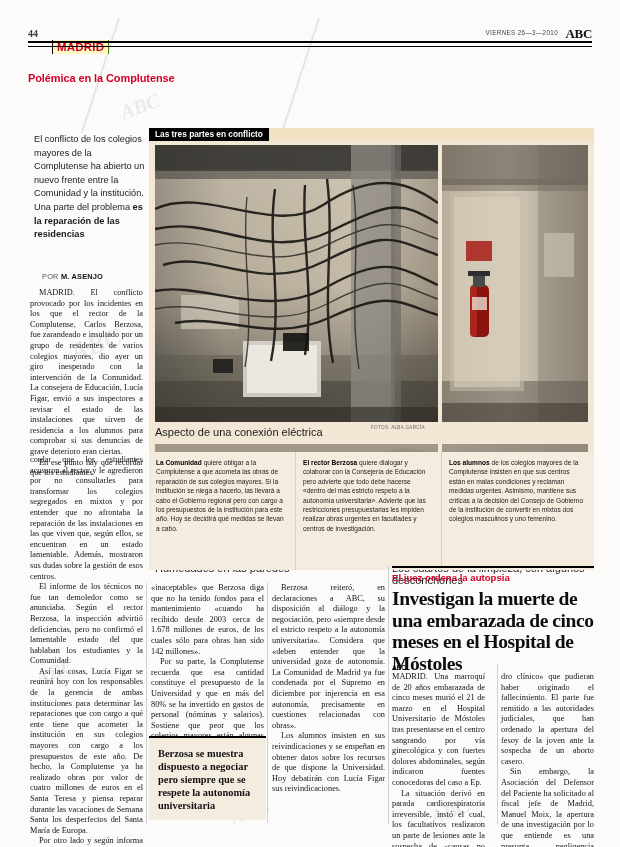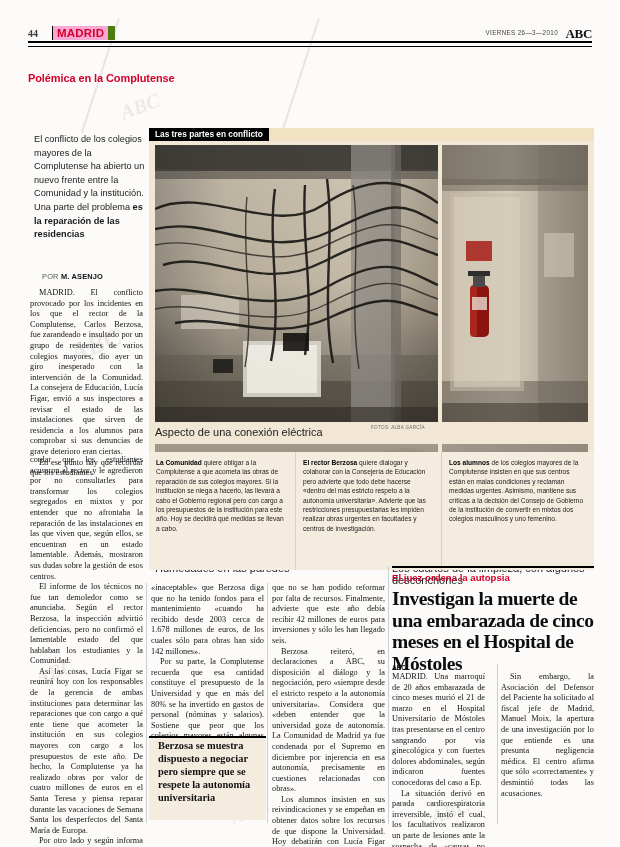--- a/index.html
+++ b/index.html
@@ -15,23 +15,23 @@
   .wm.big{font-size:34px;}
   .wm.mid{font-size:26px;}
   .wm.sm{font-size:20px;}
   .slash{position:absolute;background:rgba(120,120,120,.16);width:1.5px;
          transform-origin:top left;pointer-events:none;}
 
   
   .masthead{position:absolute;left:28px;top:26px;right:28px;height:20px;}
   .folio{position:absolute;left:0;top:2px;font-size:10px;font-weight:bold;color:#3b3b3b;
          font-family:"Liberation Serif",serif;}
-  .section-tag{position:absolute;left:24px;top:0px;background:#f9a8d4;color:#d4002a;
+  .section-tag{position:absolute;left:24px;top:14px;background:#fef9c3;color:#d4002a;
     font-size:11.5px;font-weight:bold;letter-spacing:.2px;padding:1px 4px;
-    border-left:1px solid #000;border-right:7px solid #4d7c0f;font-family:"Liberation Sans",sans-serif;}
+    border-left:1px solid #000;border-right:1px solid #4d7c0f;font-family:"Liberation Sans",sans-serif;}
   .rule-top{position:absolute;left:0;right:0;top:15px;height:2.2px;background:#000;}
   .rule-thin{position:absolute;left:0;right:0;top:19.5px;height:.7px;background:#000;}
   .dateline{position:absolute;right:34px;top:3px;font-size:6.3px;letter-spacing:.35px;
     color:#444;font-family:"Liberation Sans",sans-serif;}
   .abc-logo{position:absolute;right:0;top:0px;font-family:"Liberation Serif",serif;
     font-weight:bold;font-size:13px;letter-spacing:-.3px;color:#111;}
 
   
   .kicker{position:absolute;left:28px;top:72px;color:#d4002a;font-size:11px;
     font-weight:bold;font-family:"Liberation Sans",sans-serif;letter-spacing:-.1px;}
@@ -82,21 +82,21 @@
   .bx2{left:146px;width:146px;border-left:1px solid #ddcfb8;}
   .bx3{left:292px;width:153px;border-left:1px solid #ddcfb8;}
 
   
   .lc1{left:30px;top:455px;width:113px;}
   .lc2{left:151px;top:583px;width:113px;}
   .lc3{left:272px;top:583px;width:113px;}
 
   
   .pull{position:absolute;left:149px;top:736px;width:117px;height:84px;
-    background:#f5ece0;border-top:2.2px solid #000;box-sizing:border-box;padding:1px 8px 0 9px;}
+    background:#f5ece0;border-top:2.2px solid #000;box-sizing:border-box;padding:9px 8px 0 9px;}
   .pull-txt{font-family:"Liberation Serif",serif;font-size:10.4px;line-height:13px;
     font-weight:bold;color:#111;}
 
   
   .art2-rule{position:absolute;left:392px;top:566px;width:202px;height:1.8px;background:#000;}
   .art2-kicker{position:absolute;left:392px;top:572px;color:#d4002a;font-size:9.6px;
     font-weight:bold;font-family:"Liberation Sans",sans-serif;}
   .art2-head{position:absolute;left:392px;top:588px;width:204px;
     font-family:"Liberation Serif",serif;font-size:19.5px;line-height:21.5px;
     font-weight:bold;letter-spacing:-.45px;color:#0d0d0d;}
@@ -303,38 +303,38 @@
     <p>Así las cosas, Lucía Figar se reunirá hoy con los responsables de la gerencia de ambas instituciones para determinar las reparaciones que con cargo a qué ente tiene que acometer la institución en sus colegios mayores con cargo a los presupuestos de este año. De hecho, la Complutense ya ha realizado obras por valor de cuatro millones de euros en el Santa Teresa y piensa reparar durante las vacaciones de Semana Santa los desperfectos del Santa María de Europa.</p>
     <p>Por otro lado y según informa Ep, la consejera consideró</p>
   </div>
 
   <div class="col lc2">
     <p style="text-indent:0;">«inaceptable» que Berzosa diga que no ha tenido fondos para el mantenimiento «cuando ha recibido desde 2003 cerca de 1.678 millones de euros, de los cuales sólo para obras han sido 142 millones».</p>
     <p>Por su parte, la Complutense recuerda que esa cantidad constituye el presupuesto de la Universidad y que en más del 80% se ha invertido en gastos de personal (nóminas y salarios). Sostiene que peor que los colegios mayores están algunas de las facultades</p>
   </div>
 
   <div class="col lc3">
-    <p style="text-indent:0;">que no se han podido reformar por falta de recursos. Finalmente, advierte que este año debía recibir 42 millones de euros para inversiones y sólo les han llegado seis.</p>
     <p>Berzosa reiteró, en declaraciones a ABC, su disposición al diálogo y la negociación, pero «siempre desde el estricto respeto a la autonomía universitaria». Considera que «deben entender que la universidad goza de autonomía. La Comunidad de Madrid ya fue condenada por el Supremo en diciembre por injerencia en esa autonomía, precisamente en cuestiones relacionadas con obras».</p>
     <p>Los alumnos insisten en sus reivindicaciones y se empeñan en obtener datos sobre los recursos de que dispone la Universidad. Hoy debatirán con Lucía Figar sus reivindicaciones.</p>
   </div>
 
   <div class="pull">
     <div class="pull-txt">Berzosa se muestra dispuesto a negociar pero siempre que se respete la autonomía universitaria</div>
   </div>
 
   <div class="art2-rule"></div>
   <div class="art2-kicker">El juez ordena la autopsia</div>
   <div class="art2-head">Investigan la muerte de una embarazada de cinco meses en el Hospital de Móstoles</div>
   <div class="art2-src">ABC</div>
   <div class="col a2c1">
     <p style="text-indent:0;">MADRID. Una marroquí de 20 años embarazada de cinco meses murió el 21 de marzo en el Hospital Universitario de Móstoles tras presentarse en el centro sangrando por vía ginecológica y con fuertes dolores abdominales, según indicaron fuentes conocedoras del caso a Ep.</p>
     <p>La situación derivó en parada cardiorespiratoria irreversible, instó el cual, los facultativos realizaron un parte de lesiones ante la sospecha de «causas no naturales en el cua-</p>
   </div>
   <div class="col a2c2">
+    <p style="text-indent:0;">dro clínico» que pudieran haber originado el fallecimiento. El parte fue remitido a las autoridades judiciales, que han ordenado la apertura del fesoy de la joven ante la sospecha de un aborto casero.</p>
     <p>Sin embargo, la Asociación del Defensor del Paciente ha solicitado al fiscal jefe de Madrid, Manuel Moix, la apertura de una investigación por lo que entiende es una presunta negligencia médica. El centro afirma que sólo «correctamente» y desmintió todas las acusaciones.</p>
   </div>
 
   <div class="vline" style="left:146px;top:583px;height:240px;"></div>
   <div class="vline" style="left:267px;top:583px;height:240px;"></div>
   <div class="vline" style="left:388px;top:566px;height:258px;"></div>
   <div class="vline" style="left:497px;top:664px;height:160px;"></div>
 
 </div>
 

